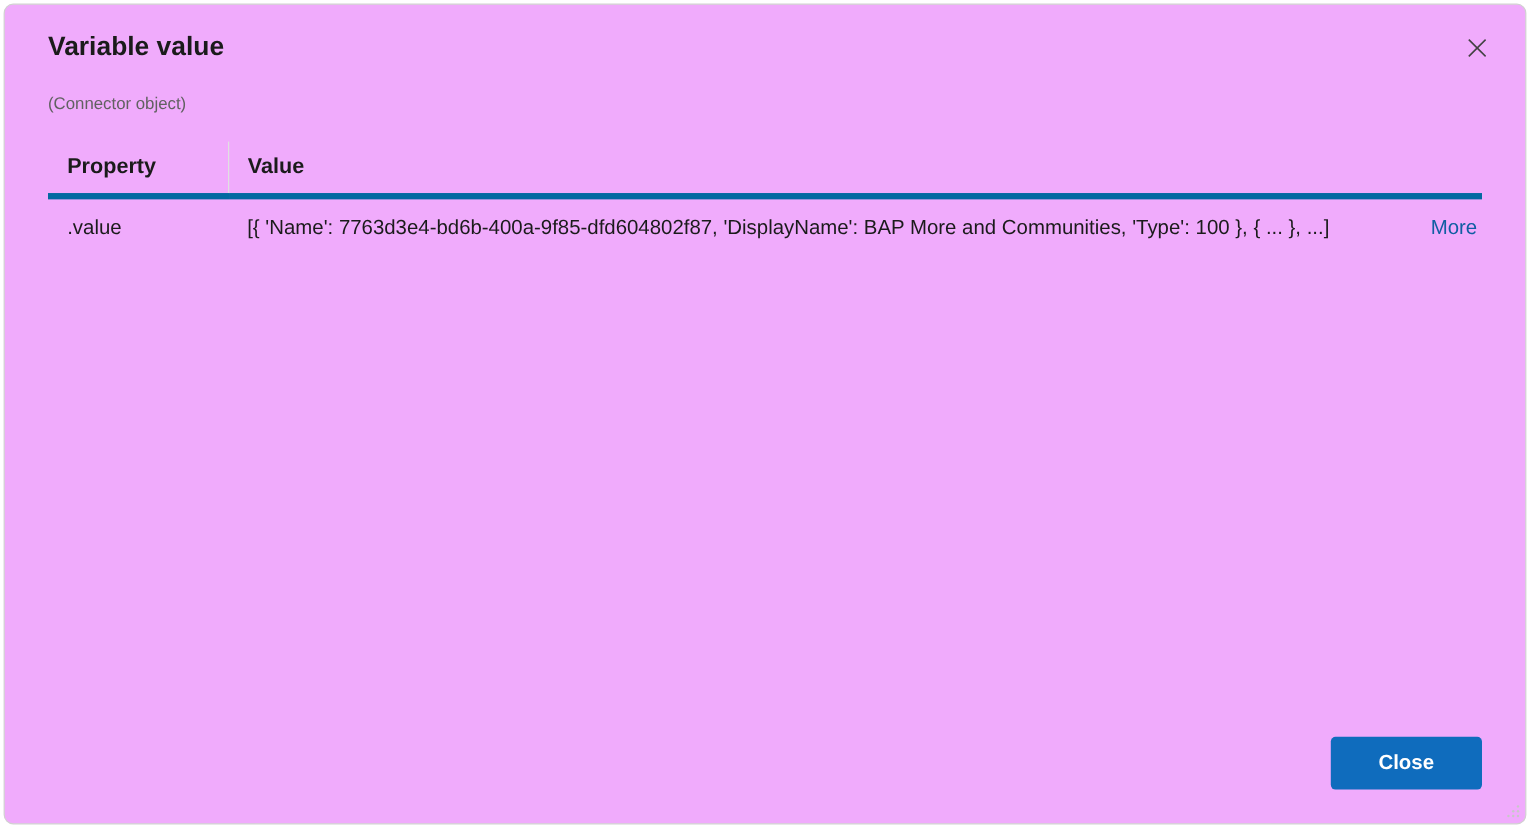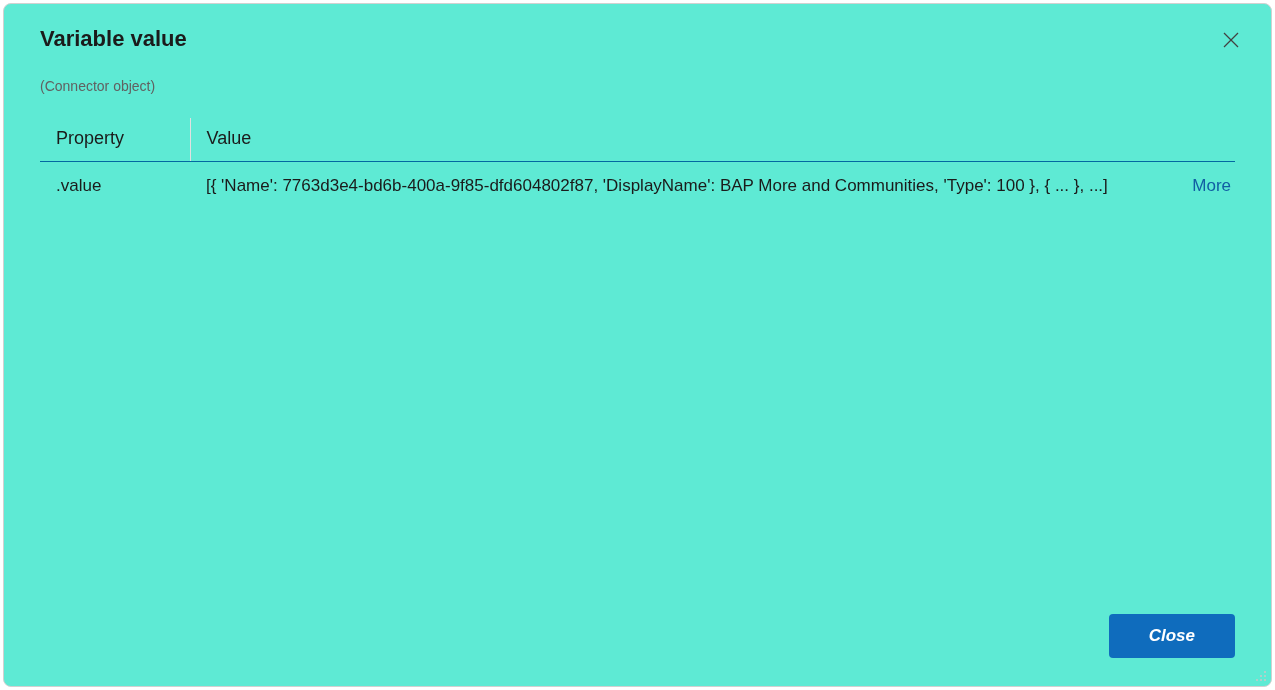--- a/index.html
+++ b/index.html
@@ -15,21 +15,21 @@
       position: relative;
     }
     .dialog {
       position: absolute;
       top: 3px;
       left: 3px;
       right: 3px;
       bottom: 3px;
       border: 1px solid #d1d1d1;
       border-radius: 8px;
-      background: #5eead4;
+      background: #f0abfc;
       display: flex;
       flex-direction: column;
       overflow: hidden;
       justify-content: space-between;
     }
     .dialog-header {
       display: flex;
       align-items: flex-start;
       justify-content: space-between;
       padding: 22px 28px 0 36px;
@@ -75,24 +75,24 @@
       padding: 24px 36px 0 36px;
       flex: 1;
     }
     .prop-table {
       width: 100%;
       border-collapse: collapse;
       font-size: 18px;
     }
     .prop-table th {
       text-align: left;
-      font-weight: 400;
+      font-weight: 700;
       color: #1b1b1b;
       padding: 10px 16px 12px 16px;
-      border-bottom: 1px solid #0369a1;
+      border-bottom: 5px solid #0369a1;
     }
     .prop-table th.col-property {
       width: 150px;
       border-right: 1px solid #e0e0e0;
     }
     .prop-table td {
       padding: 14px 16px;
       vertical-align: top;
       color: #1b1b1b;
       font-size: 17px;
@@ -126,21 +126,20 @@
     }
     .close-button {
       background: #0f6cbd;
       color: #ffffff;
       border: none;
       border-radius: 4px;
       font-size: 17px;
       font-weight: 600;
       padding: 12px 40px;
       cursor: pointer;
-      font-style: italic;
     }
     .resize-grip {
       position: absolute;
       right: 4px;
       bottom: 4px;
       width: 14px;
       height: 14px;
       color: #c8c8c8;
     }
   </style>

